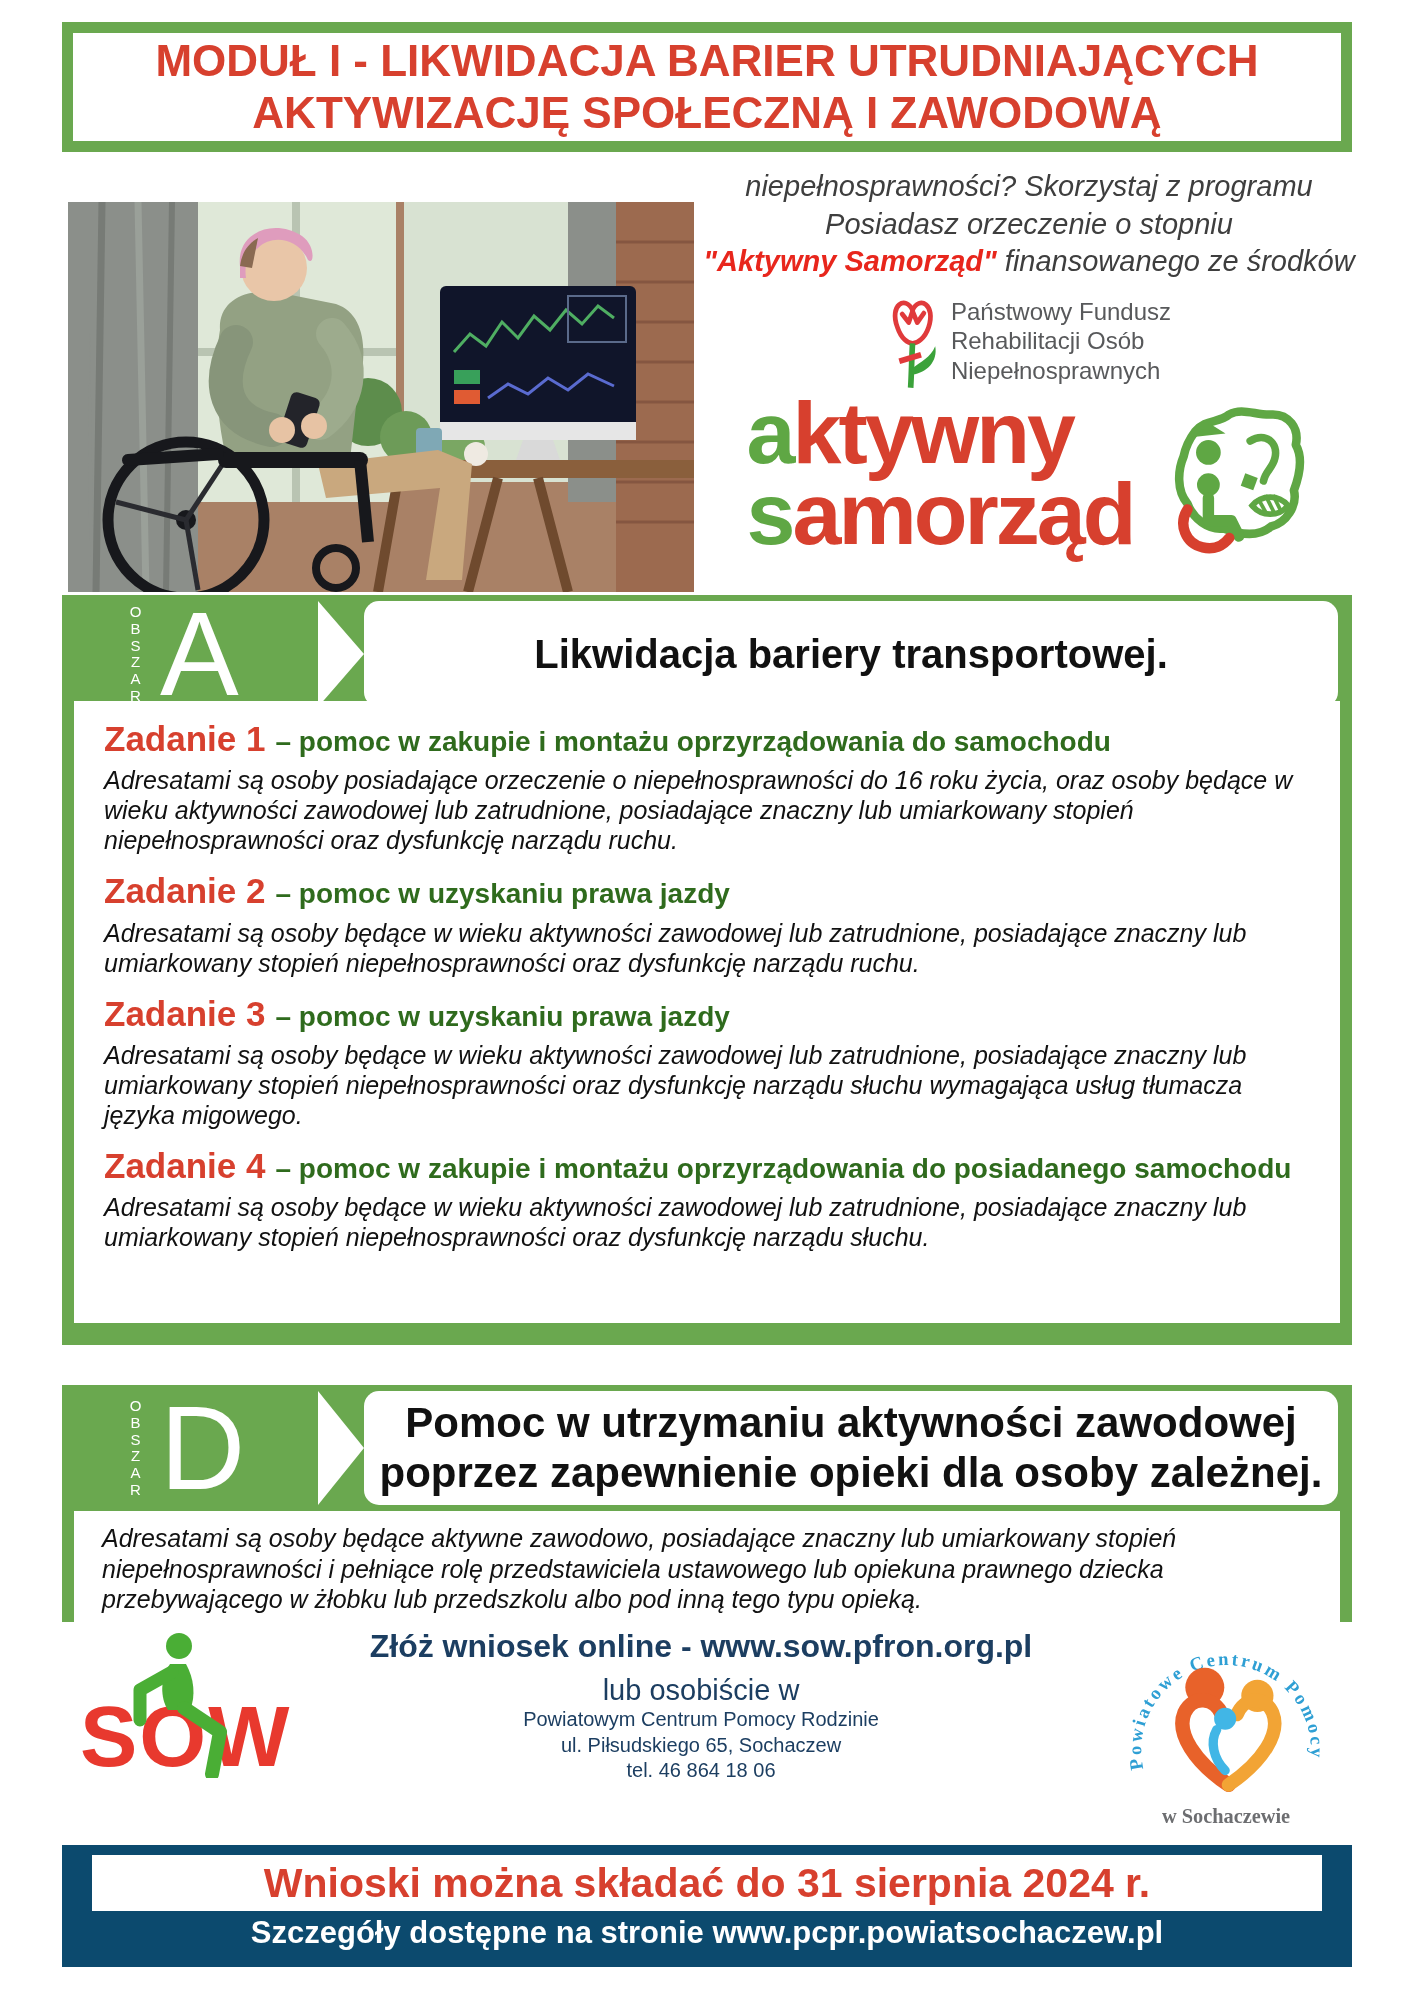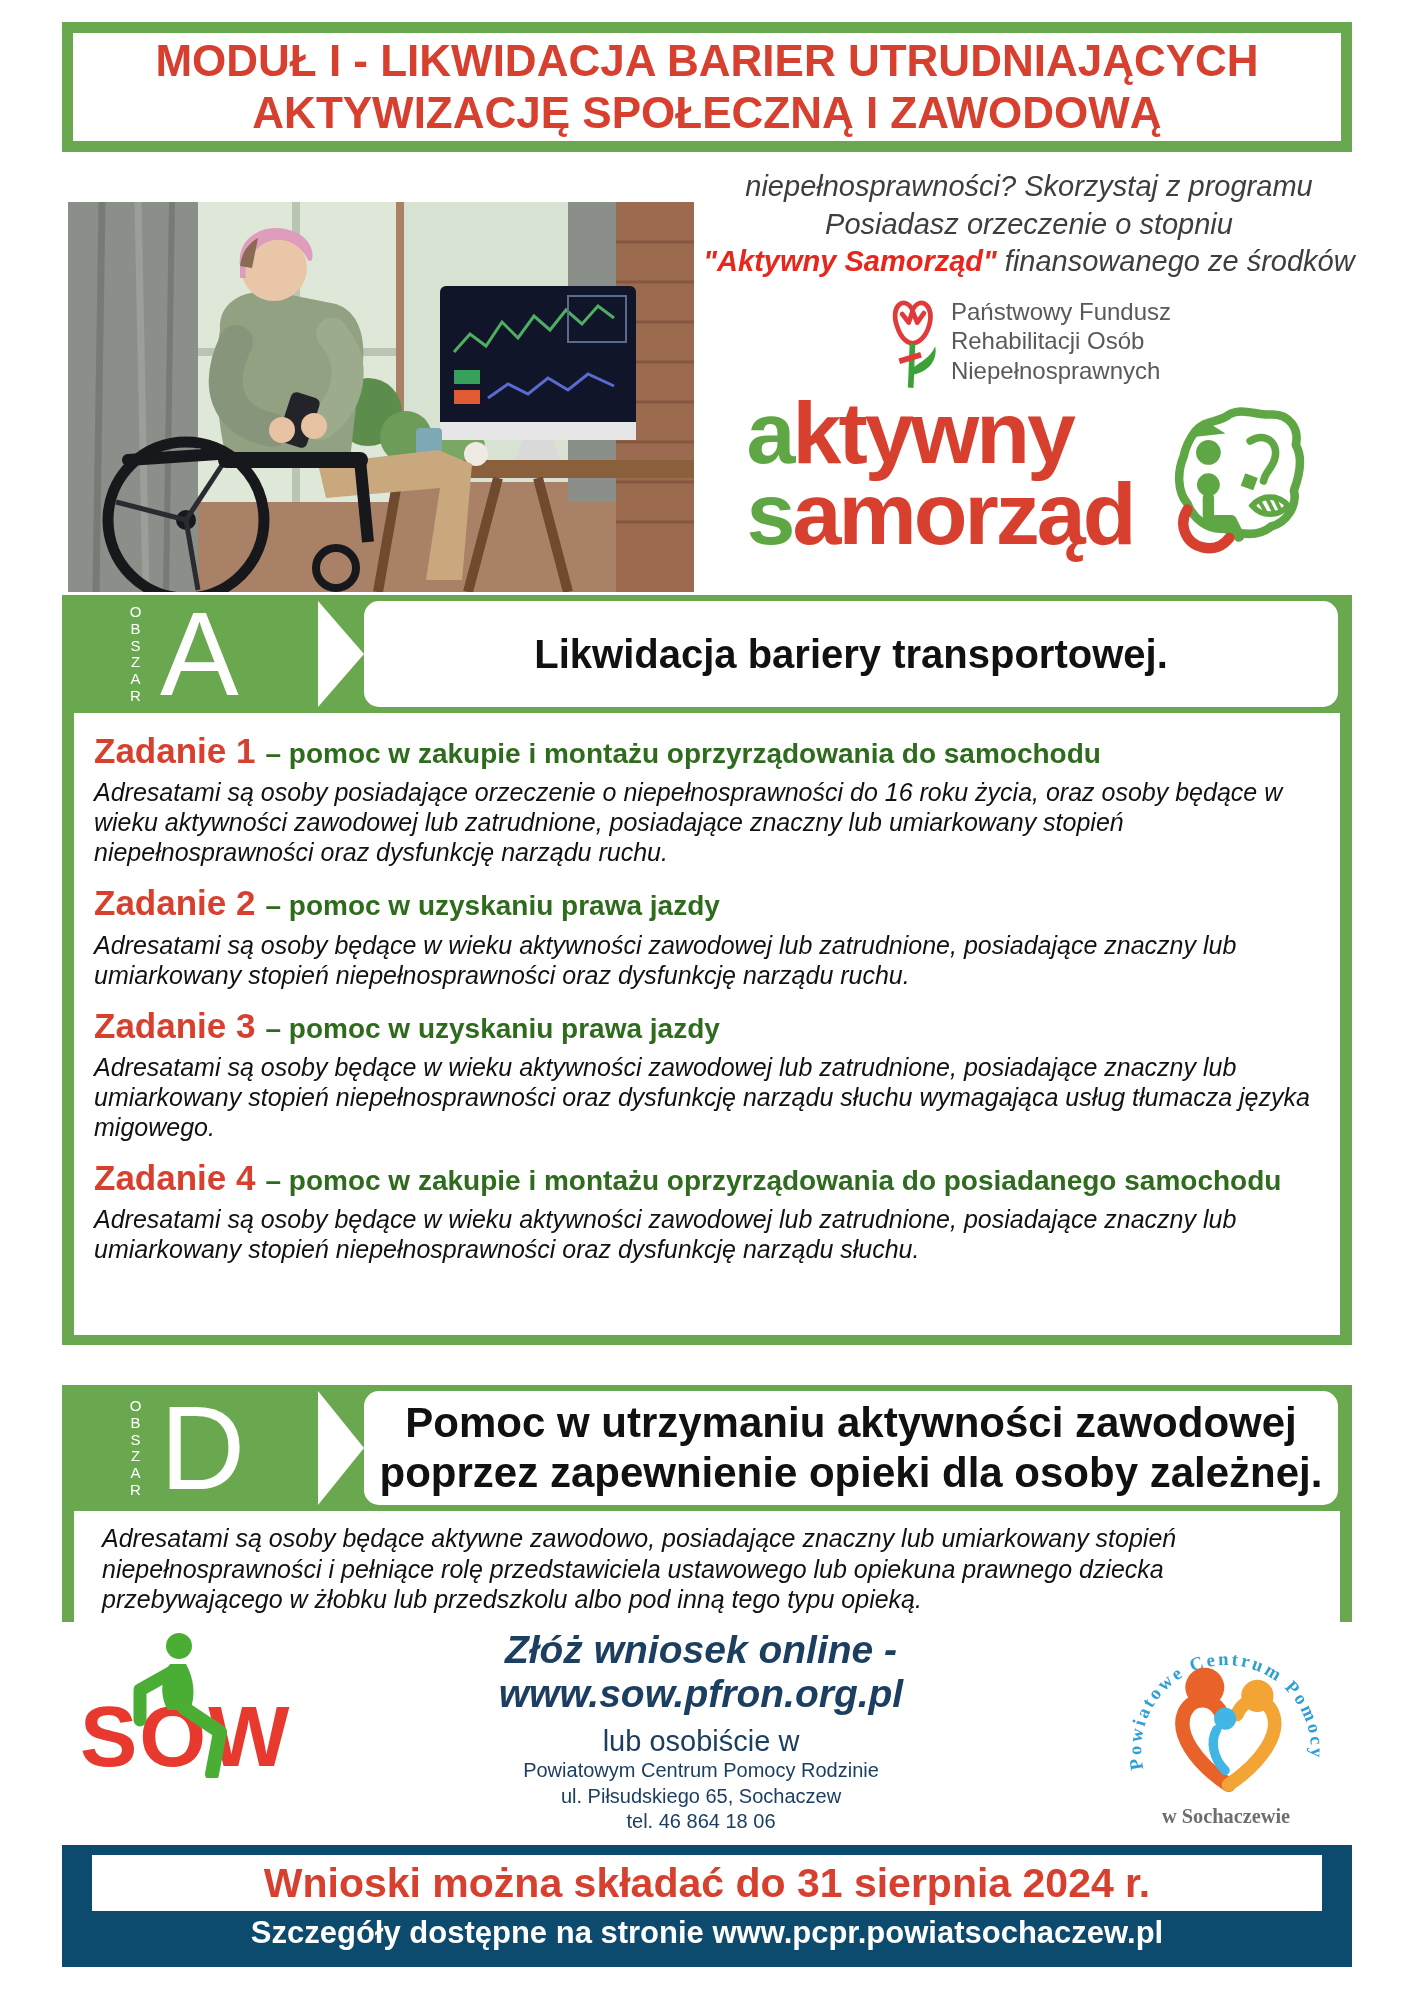--- a/index.html
+++ b/index.html
@@ -36,37 +36,37 @@
     position: absolute; left: 54px; top: 50%; transform: translateY(-50%);
     width: 15px; color: #fff; font-size: 15px; line-height: 1.12;
     word-break: break-all; text-align: center; font-weight: 500;
   }
   .big-letter { position: absolute; left: 86px; top: 50%; transform: translateY(-50%); color: #fff; font-size: 118px; line-height: 1; font-weight: 400; }
   .banner { position: absolute; left: 290px; right: 2px; top: -6px; bottom: -6px; background: #fff; display: flex; flex-direction: column; align-items: center; justify-content: center; text-align: center; border-radius: 15px; }
   .banner .arrow { position: absolute; left: -46px; top: 0; width: 46px; height: 100%; background: #fff; clip-path: polygon(0 0, 100% 50%, 0 100%); }
   .banner-title { color: #111; font-weight: bold; font-size: 40px; line-height: 1.2; }
   .banner-title-d { color: #111; font-weight: bold; font-size: 42px; line-height: 1.2; }
 
-  .content-box { background: #fff; margin-top: 12px; padding: 14px 30px 20px 20px; height: 622px; }
+  .content-box { background: #fff; padding: 14px 30px 20px 30px; height: 622px; }
   .task { margin-top: 16px; }
   .task:first-child { margin-top: 4px; }
   .task-head { line-height: 1.15; }
   .task-name { color: #d7402e; font-weight: bold; font-size: 35px; }
   .task-sub { color: #2f6b1d; font-weight: bold; font-size: 28px; margin-left: 10px; }
   .task-desc { margin-top: 6px; color: #111; font-style: italic; font-size: 25px; line-height: 1.2; }
 
   .d-desc-box { background: #fff; margin-top: 12px; padding: 12px 28px; }
   .d-desc { color: #111; font-style: italic; font-size: 25px; line-height: 1.22; }
 
   
   .footer { position: absolute; left: 62px; top: 1628px; width: 1290px; height: 212px; display: flex; align-items: flex-start; }
   .sow-col { width: 240px; text-align: center; }
   .sow-caption { color: #e8392e; font-weight: bold; font-size: 22px; line-height: 1.2; letter-spacing: 0.5px; }
   .contact { flex: 1; text-align: center; color: #1c3e61; padding-top: 0; }
-  .contact-online { font-weight: bold; font-style: italic; font-size: 39px; }
+  .contact-online { font-weight: bold; font-size: 32px; }
   .contact-plain { font-size: 29px; margin-top: 9px; }
   .contact-bold { font-weight: normal; font-size: 20px; line-height: 1.28; }
   .pcpr-col { width: 252px; text-align: center; }
 
   
   .bottom-band { position: absolute; left: 62px; top: 1845px; width: 1290px; height: 122px; background: #0c4a6e; }
   .deadline-box { margin: 10px 30px 0 30px; height: 56px; background: #fff; display: flex; align-items: center; justify-content: center; }
   .deadline-text { color: #d7402e; font-weight: bold; font-size: 41px; }
   .details-text { margin-top: 4px; text-align: center; color: #fff; font-weight: bold; font-size: 31px; }
 

